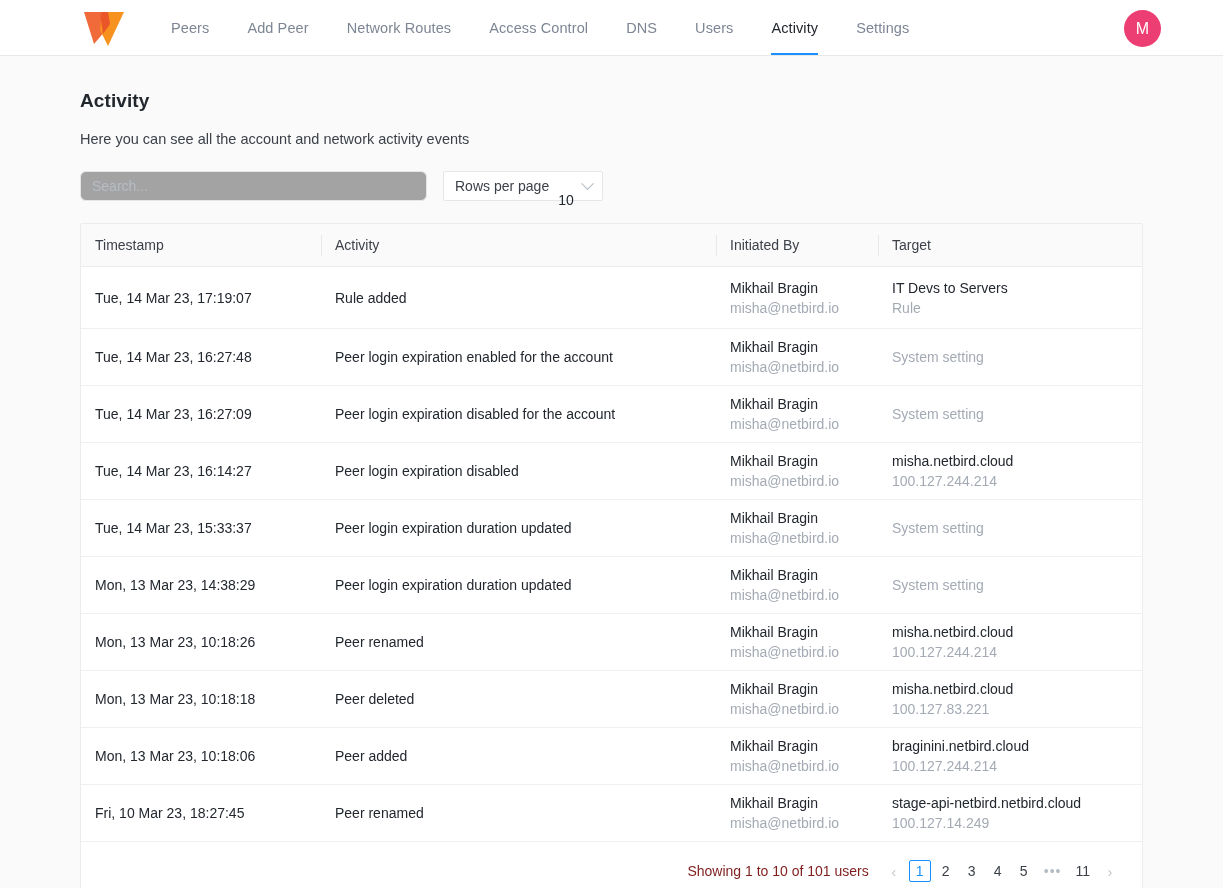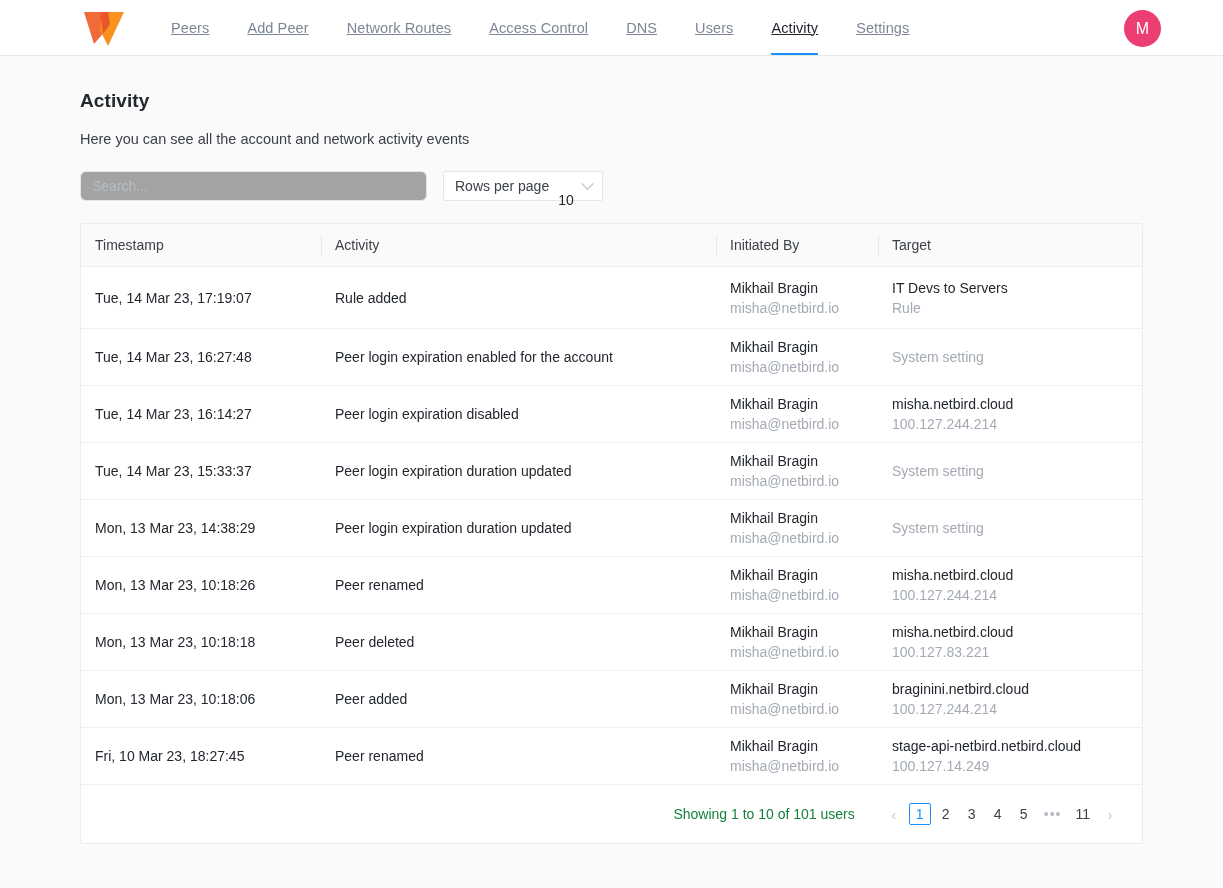--- a/index.html
+++ b/index.html
@@ -36,21 +36,20 @@
   .nav-item {
     display: flex;
     align-items: center;
     padding: 0 19px;
     font-size: 14.5px;
     color: #7d8694;
     cursor: pointer;
     position: relative;
     letter-spacing: .1px;
     white-space: nowrap;
-    text-decoration: underline;
   }
   .nav-item.active { color: #22272e; }
   .nav-item.active::after {
     content: "";
     position: absolute;
     left: 19px; right: 19px; bottom: 0;
     height: 2px;
     background: #1890ff;
   }
   .avatar {
@@ -175,22 +174,22 @@
   .table-footer {
     height: 58px;
     display: flex;
     align-items: center;
     justify-content: flex-end;
     padding-right: 21px;
     gap: 8px;
   }
   .showing {
     font-size: 14px;
-    color: #15803d;
-    margin-right: 20px;
+    color: #7f1d1d;
+    margin-right: 6px;
   }
   .pager { display: flex; align-items: center; gap: 4px; }
   .pg {
     min-width: 22px; height: 22px;
     display: flex; align-items: center; justify-content: center;
     font-size: 14px;
     color: #3c4149;
     cursor: pointer;
     border: 1px solid transparent;
     border-radius: 2px;
@@ -268,20 +267,31 @@
             <td>Peer login expiration enabled for the account</td>
             <td>
               <div>Mikhail Bragin</div>
               <div class="sub">misha@netbird.io</div>
             </td>
             <td>
               <div class="muted-only">System setting</div>
             </td>
           </tr>
           <tr>
+            <td>Tue, 14 Mar 23, 16:27:09</td>
+            <td>Peer login expiration disabled for the account</td>
+            <td>
+              <div>Mikhail Bragin</div>
+              <div class="sub">misha@netbird.io</div>
+            </td>
+            <td>
+              <div class="muted-only">System setting</div>
+            </td>
+          </tr>
+          <tr>
             <td>Tue, 14 Mar 23, 16:14:27</td>
             <td>Peer login expiration disabled</td>
             <td>
               <div>Mikhail Bragin</div>
               <div class="sub">misha@netbird.io</div>
             </td>
             <td>
               <div class="primary-line">misha.netbird.cloud</div>
               <div class="sub">100.127.244.214</div>
             </td>

